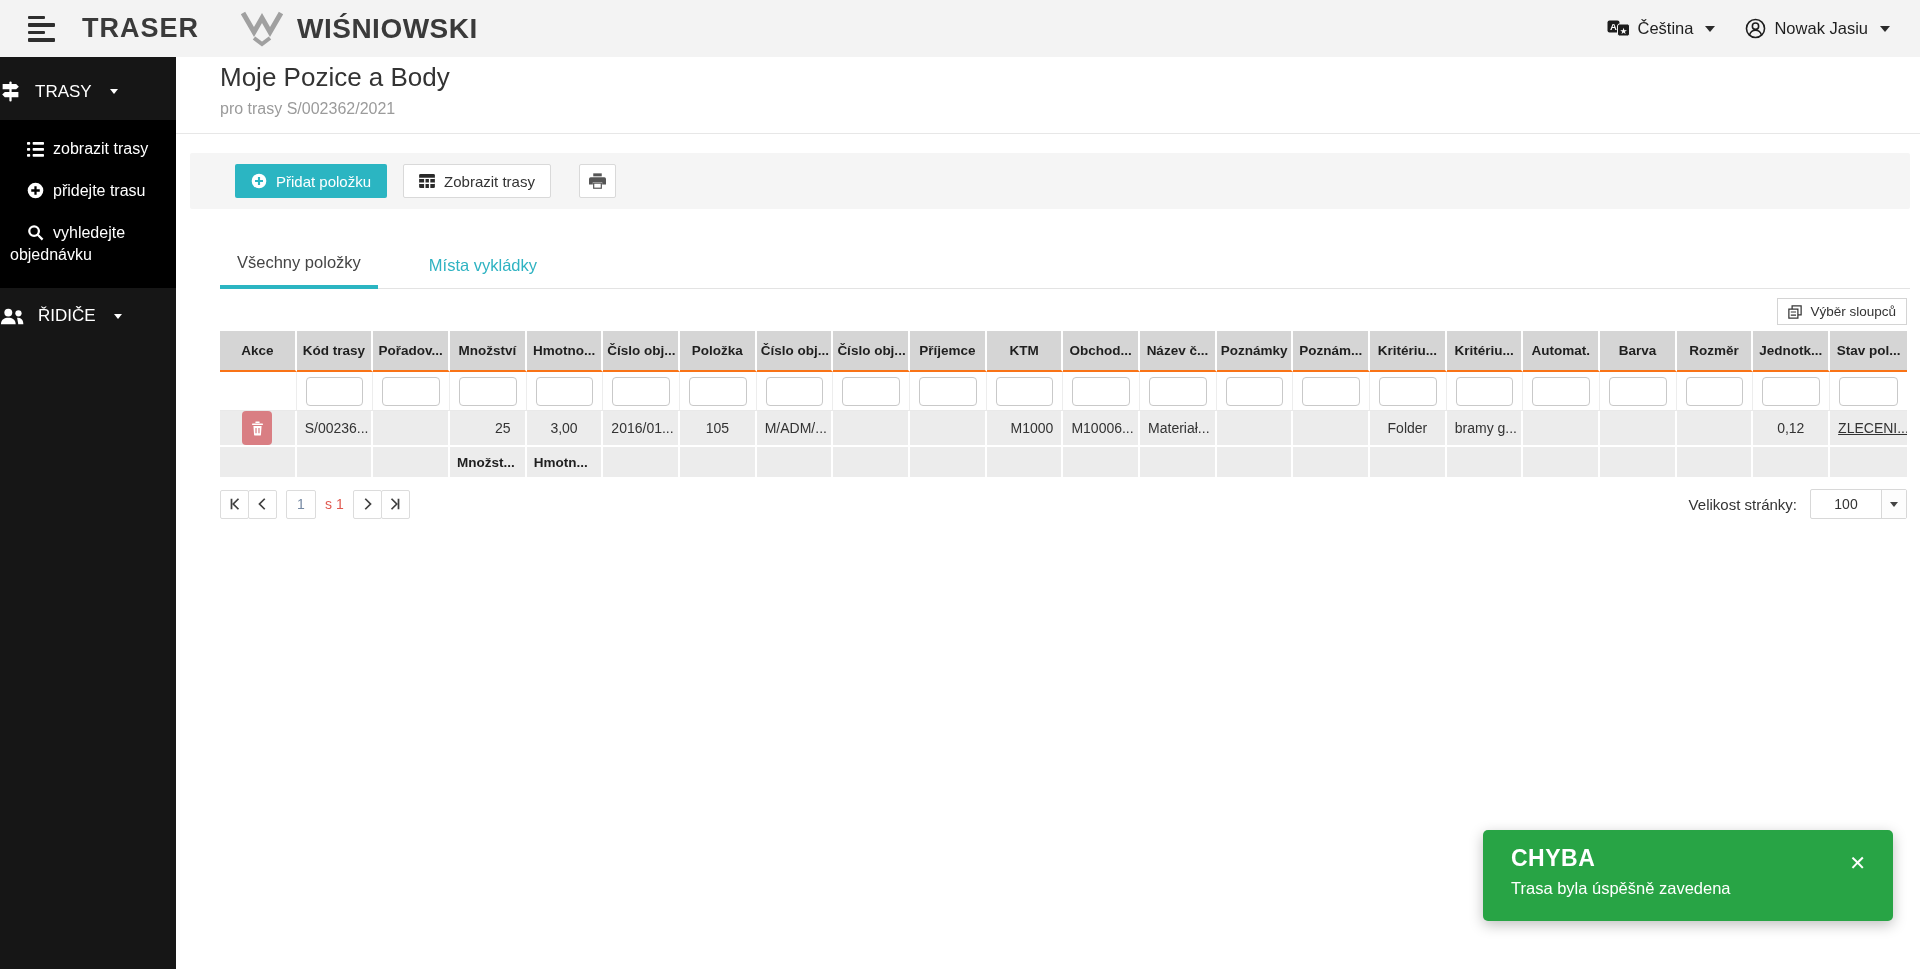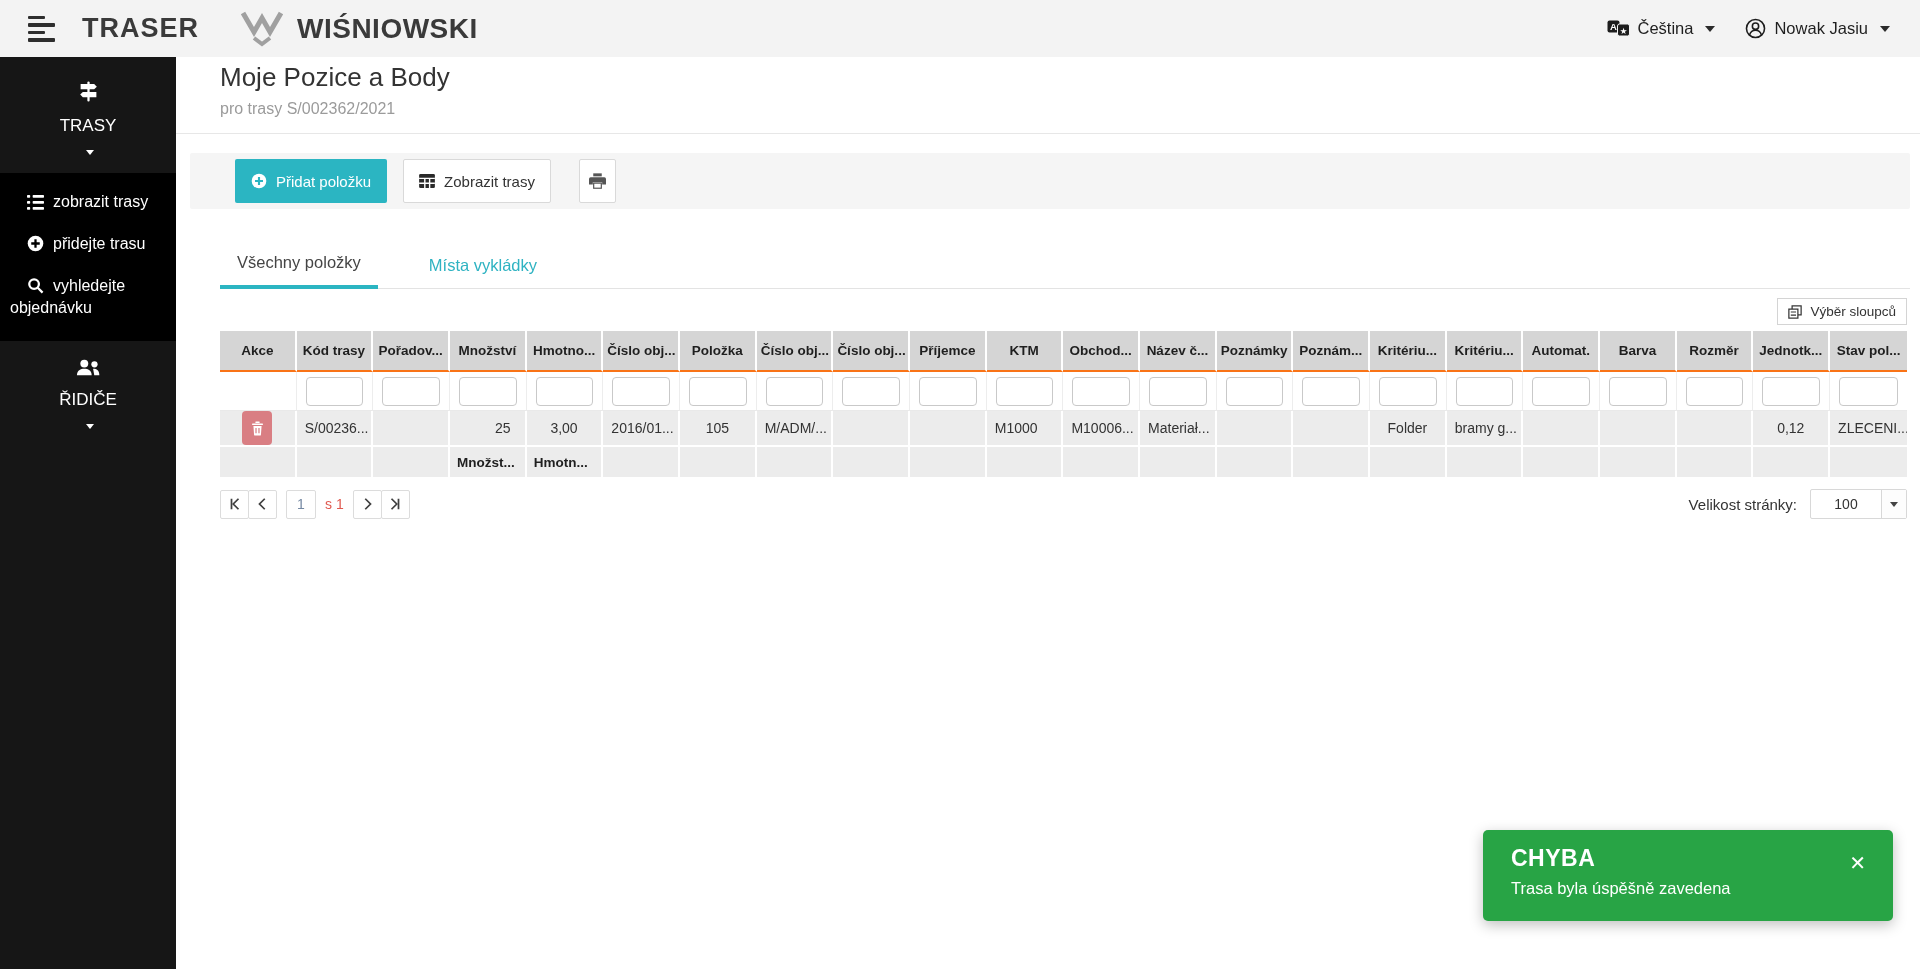--- a/index.html
+++ b/index.html
@@ -15,33 +15,33 @@
   .hamburger i:nth-child(1){ width:17px; } .hamburger i:nth-child(2){ width:27px; }
   .hamburger i:nth-child(3){ width:17px; } .hamburger i:nth-child(4){ width:27px; }
   .app-name { font-size:27px; font-weight:bold; color:#3a3a3a; letter-spacing:1px; margin-left:26px; }
   .brand { display:flex; align-items:center; gap:12px; margin-left:40px; }
   .brand-name { font-size:28px; font-weight:bold; color:#3a3a3a; letter-spacing:.5px; }
   .topbar-right { margin-left:auto; display:flex; align-items:center; gap:30px; }
   .top-menu-item { display:flex; align-items:center; gap:8px; font-size:16.5px; color:#1f1f1f; cursor:pointer; }
   .caret { width:0; height:0; border-left:5px solid transparent; border-right:5px solid transparent; border-top:6px solid #2a2a2a; margin-left:4px; }
   
   .sidebar { position:absolute; left:0; top:57px; width:176px; bottom:0; background:#161616; color:#fff; }
-  .side-item { display:flex; align-items:center; gap:14px; padding:11px 0; font-size:17px; cursor:pointer;flex-direction:column; }
+  .side-item { display:flex; align-items:center; gap:14px; padding:11px 0; font-size:17px; cursor:pointer; }
   .side-item.first { padding-top:24px; padding-bottom:18px; }
   .side-item .caret { border-top-color:#fff; border-left-width:4.5px; border-right-width:4.5px; border-top-width:5.5px; }
   .submenu { background:#000; padding:8px 0 12px; }
   .submenu-item { display:block; padding:10px 8px 10px 10px; text-indent:17px; font-size:16px; color:#fff; line-height:22px; cursor:pointer; }
   .submenu-item svg { vertical-align:-3px; margin-right:9px; }
   
   .main { position:absolute; left:176px; top:57px; right:0; bottom:0; background:#fff; overflow:hidden; }
   .page-title { font-size:26px; font-weight:400; color:#333; margin:5px 0 7px 44px; }
   .page-subtitle { font-size:16px; color:#9b9b9b; margin-left:44px; }
   .divider { border-top:1px solid #e7e7e7; margin-top:15px; }
   .toolbar { margin:19px 10px 0 14px; background:#f5f5f5; height:56px; display:flex; align-items:center; padding-left:45px; border-radius:2px; }
-  .btn { display:inline-flex; align-items:center; gap:9px; height:44px; border-radius:2px; font-size:15px; cursor:pointer; border:1px solid transparent; font-family:inherit; }
+  .btn { display:inline-flex; align-items:center; gap:9px; height:34px; border-radius:2px; font-size:15px; cursor:pointer; border:1px solid transparent; font-family:inherit; }
   .btn-primary { background:#2bb5c2; color:#fff; padding:0 16px; border:none; }
   .btn-light { background:#fff; border:1px solid #d9d9d9; color:#333; padding:0 15px; margin-left:16px; }
   .btn-iconic { background:#fff; border:1px solid #d9d9d9; width:37px; justify-content:center; margin-left:28px; padding:0; }
   
   .tabs { display:flex; gap:34px; align-items:flex-end; margin:44px 10px 0 44px; border-bottom:1px solid #e3e3e3; }
   .tab { font-size:16.5px; padding:0 17px 13px; color:#2fb3c2; cursor:pointer; }
   .tab.active { color:#454545; border-bottom:4px solid #2bb5c2; margin-bottom:-1px; }
   
   .grid-head { margin:9px 13px 0 44px; display:flex; justify-content:flex-end; }
   .btn-columns { display:inline-flex; align-items:center; gap:8px; height:27px; padding:0 10px; background:#fff; border:1px solid #d4d4d4; font-size:13.5px; color:#333; cursor:pointer; }
@@ -49,21 +49,21 @@
   .table-wrap { margin:6px 13px 0 44px; }
   table { width:100%; border-collapse:separate; border-spacing:0; table-layout:fixed; }
   th { background:#d5d5d5; height:41px; font-size:13.5px; font-weight:bold; color:#1f1f1f; text-align:center;
        border-right:2px solid #fff; border-bottom:2px solid #f97316; padding:0 4px; white-space:nowrap; overflow:hidden; cursor:pointer; }
   th:last-child { border-right:none; }
   tr.filter-row td { background:#fff; height:39px; border-right:1px solid #ededed; border-bottom:1px solid #e9e9e9; padding:4px 9px; }
   tr.filter-row td:last-child { border-right:none; }
   tr.filter-row input { width:100%; height:29px; border:1px solid #c9c9c9; border-radius:4px; background:#fff; padding:0 6px; font-size:13px; font-family:inherit; }
   tr.data-row td { background:#ececec; height:33px; font-size:14px; color:#333; border-right:2px solid #fff; border-bottom:2px solid #fff;
        padding:0 8px; white-space:nowrap; overflow:hidden; }
-  tr.data-row td:last-child { border-right:none; }
+  tr.data-row td:last-child { border-right:none;text-decoration:underline; }
   tr.footer-row td { background:#ececec; height:30px; font-size:13.5px; font-weight:bold; color:#1f1f1f; border-right:2px solid #fff;
        padding:0 7px; white-space:nowrap; overflow:hidden; text-align:left; }
   tr.footer-row td:last-child { border-right:none; }
   .delete-btn { width:30px; height:34px; background:#d97e83; border:none; border-radius:4px; display:inline-flex; align-items:center; justify-content:center; cursor:pointer; }
   
   .pager-row { margin:12px 13px 0 44px; display:flex; align-items:center; justify-content:space-between; }
   .pager { display:flex; align-items:center; }
   .pg-group { display:flex; }
   .pg-btn { width:29px; height:29px; background:#fff; border:1px solid #dcdcdc; display:inline-flex; align-items:center; justify-content:center; cursor:pointer; border-radius:2px; }
   .pg-group .pg-btn + .pg-btn { margin-left:-1px; }
@@ -281,21 +281,21 @@
                 </button></td>
               <td style="text-align: left;">S/00236...</td>
               <td style="text-align: left;"></td>
               <td style="text-align: center; padding-left: 39px;">25</td>
               <td style="text-align: center;">3,00</td>
               <td style="text-align: left;">2016/01...</td>
               <td style="text-align: center;">105</td>
               <td style="text-align: left;">M/ADM/...</td>
               <td style="text-align: left;"></td>
               <td style="text-align: left;"></td>
-              <td style="text-align: left;">M1000</td>
+              <td style="text-align: right;">M1000</td>
               <td style="text-align: left;">M10006...</td>
               <td style="text-align: left;">Materiał...</td>
               <td style="text-align: left;"></td>
               <td style="text-align: left;"></td>
               <td style="text-align: center;">Folder</td>
               <td style="text-align: left;">bramy g...</td>
               <td style="text-align: left;"></td>
               <td style="text-align: left;"></td>
               <td style="text-align: left;"></td>
               <td style="text-align: center;">0,12</td>

